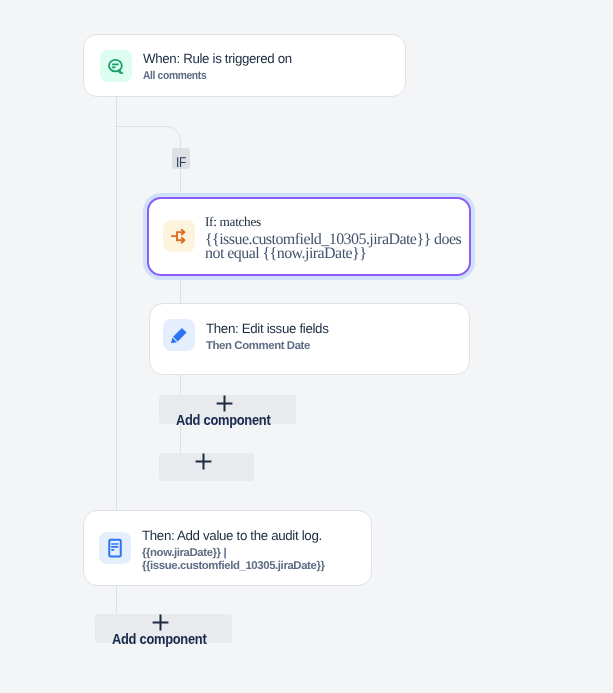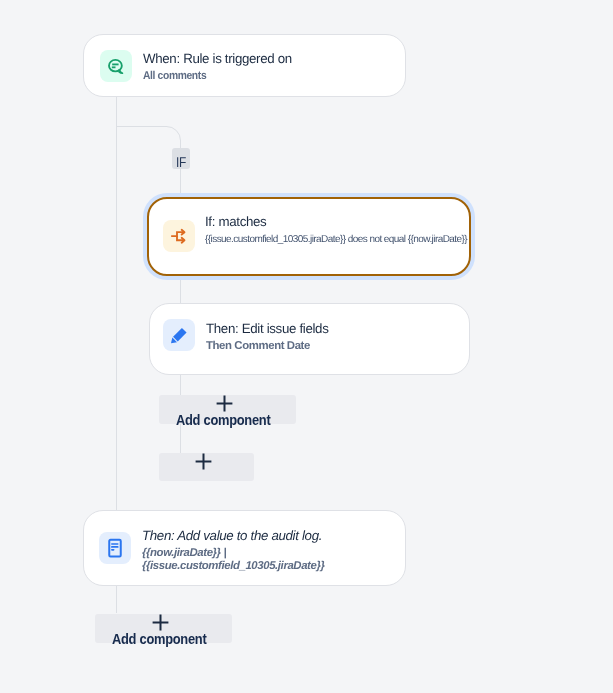--- a/index.html
+++ b/index.html
@@ -18,21 +18,21 @@
   * { -webkit-font-smoothing: antialiased; }
 
   
   .line { position: absolute; background: #DCDFE4; }
 
   
   .card {
     position: absolute;
     background: #FFFFFF;
     border: 1px solid #DFE1E6;
-    border-radius: 20px;
+    border-radius: 14px;
     box-sizing: border-box;
     display: flex;
     align-items: center;
   }
   .card-icon {
     position: absolute;
     width: 32px; height: 32px;
     border-radius: 8px;
     display: flex; align-items: center; justify-content: center;
     flex: 0 0 auto;
@@ -42,25 +42,26 @@
     font-size: 13.3px; letter-spacing: -0.33px;
     color: #1C2B41; line-height: 18px;
   }
   .card-sub { display:inline-block; transform-origin: left center; }
   .card-sub {
     font-size: 11.4px; letter-spacing: -0.4px;
     color: #5E6C84; font-weight: 700; line-height: 13.3px; margin-top: 1.5px;
   }
 
   .card-selected {
-    border: 2px solid #a16207;
+    border: 2px solid #8b5cf6;
     box-shadow: 0 0 0 4px #CFE1FD;
+    font-family: Liberation Serif, serif;
   }
   .card-sub-regular { font-weight: 400; color: #44546F;
-    font-size: 10px; letter-spacing: -0.56px; line-height: 14.5px; }
+    font-size: 16px; letter-spacing: -0.56px; line-height: 14.5px; }
 
   
   .if-badge span { display:inline-block; transform: scaleX(0.84); }
   .if-badge {
     position: absolute;
     background: #DCDFE4;
     border-radius: 3px;
     color: #253858;
     font-size: 14.2px;
     letter-spacing: -0.2px;
@@ -162,21 +163,21 @@
 
   <button class="btn" style="left:159px;top:453px;width:95px;height:28px;gap:48px;">
     <span class="plus">
       <svg width="17" height="17" viewBox="0 0 17 17">
           <path d="M8.5 0.6v15.8M0.6 8.5h15.8" stroke="#1C2B41" stroke-width="2" stroke-linecap="butt"></path>
         </svg>
     </span>
     <span>Add else</span>
   </button>
 
-  <div class="card" style="left:83px;top:510px;width:323px;height:76px;font-style:italic;">
+  <div class="card" style="left:83px;top:510px;width:289px;height:76px;">
     <div class="card-icon" style="background:#E4EEFD;left:15px;top:21px;">
       <svg width="20" height="20" viewBox="0 0 24 24">
         <rect x="5.1" y="2.1" width="13.8" height="20.0" rx="1.5" fill="none" stroke="#2B76F0" stroke-width="2.4"></rect>
         <path d="M8.2 7.2h7.1" stroke="#2B76F0" stroke-width="2.0" stroke-linecap="round"></path>
         <path d="M8.2 10.7h7.1" stroke="#2B76F0" stroke-width="2.0" stroke-linecap="round"></path>
         <path d="M8.2 14.2h2.2" stroke="#2B76F0" stroke-width="2.0" stroke-linecap="round"></path>
       </svg>
     </div>
     <div class="card-text" style="left:58px;top:16px;">
       <div class="card-title">Then: Add value to the audit log.</div>

